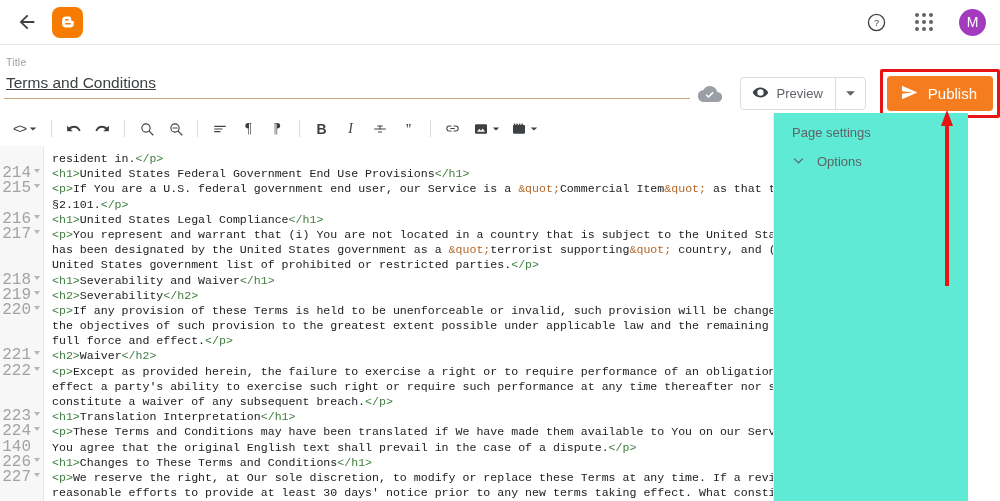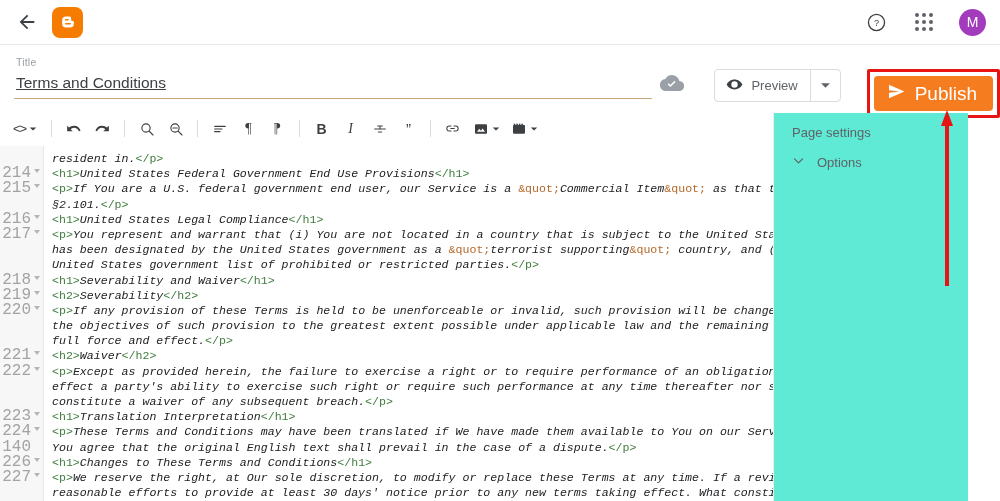--- a/index.html
+++ b/index.html
@@ -45,38 +45,38 @@
     color: #fff; font-size: 14px;
     display: flex; align-items: center; justify-content: center;
     cursor: pointer;
   }
 
   
   .title-row {
     position: absolute; top: 45px; left: 0; width: 1000px; height: 68px;
     display: flex; align-items: flex-start;
   }
-  .title-block { margin-left: 14px; margin-top: 11px; width: 756px; }
+  .title-block { margin-left: 4px; margin-top: 11px; width: 756px; }
   .title-label {
     font-size: 10.5px; color: #9aa0a6; letter-spacing: .2px;
     padding-left: 2px;
   }
   .title-input {
     display: block; width: 100%;
     border: none; outline: none;
     font-family: "Liberation Sans", sans-serif;
     font-size: 15.5px; color: #3c4043;
     background: transparent;
     padding: 6px 2px 6px 2px;
     border-bottom: 1.6px solid #c9a77c;
     text-decoration: underline;
   }
   .actions {
     margin-top: 24px; margin-left: 6px;
-    display: flex; align-items: flex-start; gap: 12px;
+    display: flex; align-items: center; gap: 0;
   }
   .cloud-icon { width: 28px; height: 28px; display:flex; align-items:center; justify-content:center; }
   .preview-group {
     margin-left: 16px;
     display: flex; align-items: stretch;
     border: 1px solid #dadce0; border-radius: 4px; height: 33px;
     background: #fff; overflow: hidden;
   }
   .preview-btn {
     display: flex; align-items: center; gap: 8px;
@@ -94,21 +94,21 @@
     position: relative;
     padding: 4px;
     border: 3px solid #e81414;
     border-radius: 2px;
   }
   .publish-btn {
     display: flex; align-items: center; gap: 9px;
     height: 35px; padding: 0 16px 0 13px;
     background: #f57c1f; color: #fff;
     border: none; border-radius: 4px;
-    font-size: 19px; font-family: "Liberation Sans", sans-serif;
+    font-size: 15px; font-family: "Liberation Sans", sans-serif;
     cursor: pointer;
   }
 
   
   .toolbar {
     position: absolute; top: 113px; left: 0; width: 793px; height: 31px;
     display: flex; align-items: center; gap: 0;
     padding-left: 6px;
   }
   .tb {
@@ -149,21 +149,21 @@
   }
   .code {
     flex: 1; padding: 5px 0 0 8px;
     white-space: pre;
     color: #202124;
     overflow: hidden;
   }
   .code .line { height: 15.2px; }
   .tag { color: #3f7c3f; }
   .ent { color: #b4682a; }
-  .txt { color: #202124; font-style: italic; }
+  .txt { color: #202124; }
 
   
   .vscroll {
     position: absolute; top: 146px; left: 789px;
     width: 15px; height: 355px;
     background: #f1f1f1; border-left: 1px solid #e0e0e0;
   }
   .vscroll .arrow {
     width: 15px; height: 14px; display:flex; align-items:center; justify-content:center;
     cursor: pointer;
@@ -185,21 +185,21 @@
     width: 195px; height: 388px;
     background: #5eead4;
     border-left: 1px solid #ededed;
     padding-top: 6px;
   }
   .panel-title {
     font-size: 13px; color: #5f6368;
     padding: 6px 0 0 18px;
   }
   .panel-item {
-    display: flex; align-items: center; gap: 12px;
+    display: flex; gap: 12px;
     padding: 14px 0 0 18px;
     font-size: 13px; color: #5f6368;
     cursor: pointer;
   }
 
   
   .red-arrow {
     position: absolute; left: 940px; top: 108px;
     width: 14px; height: 180px;
     pointer-events: none;

